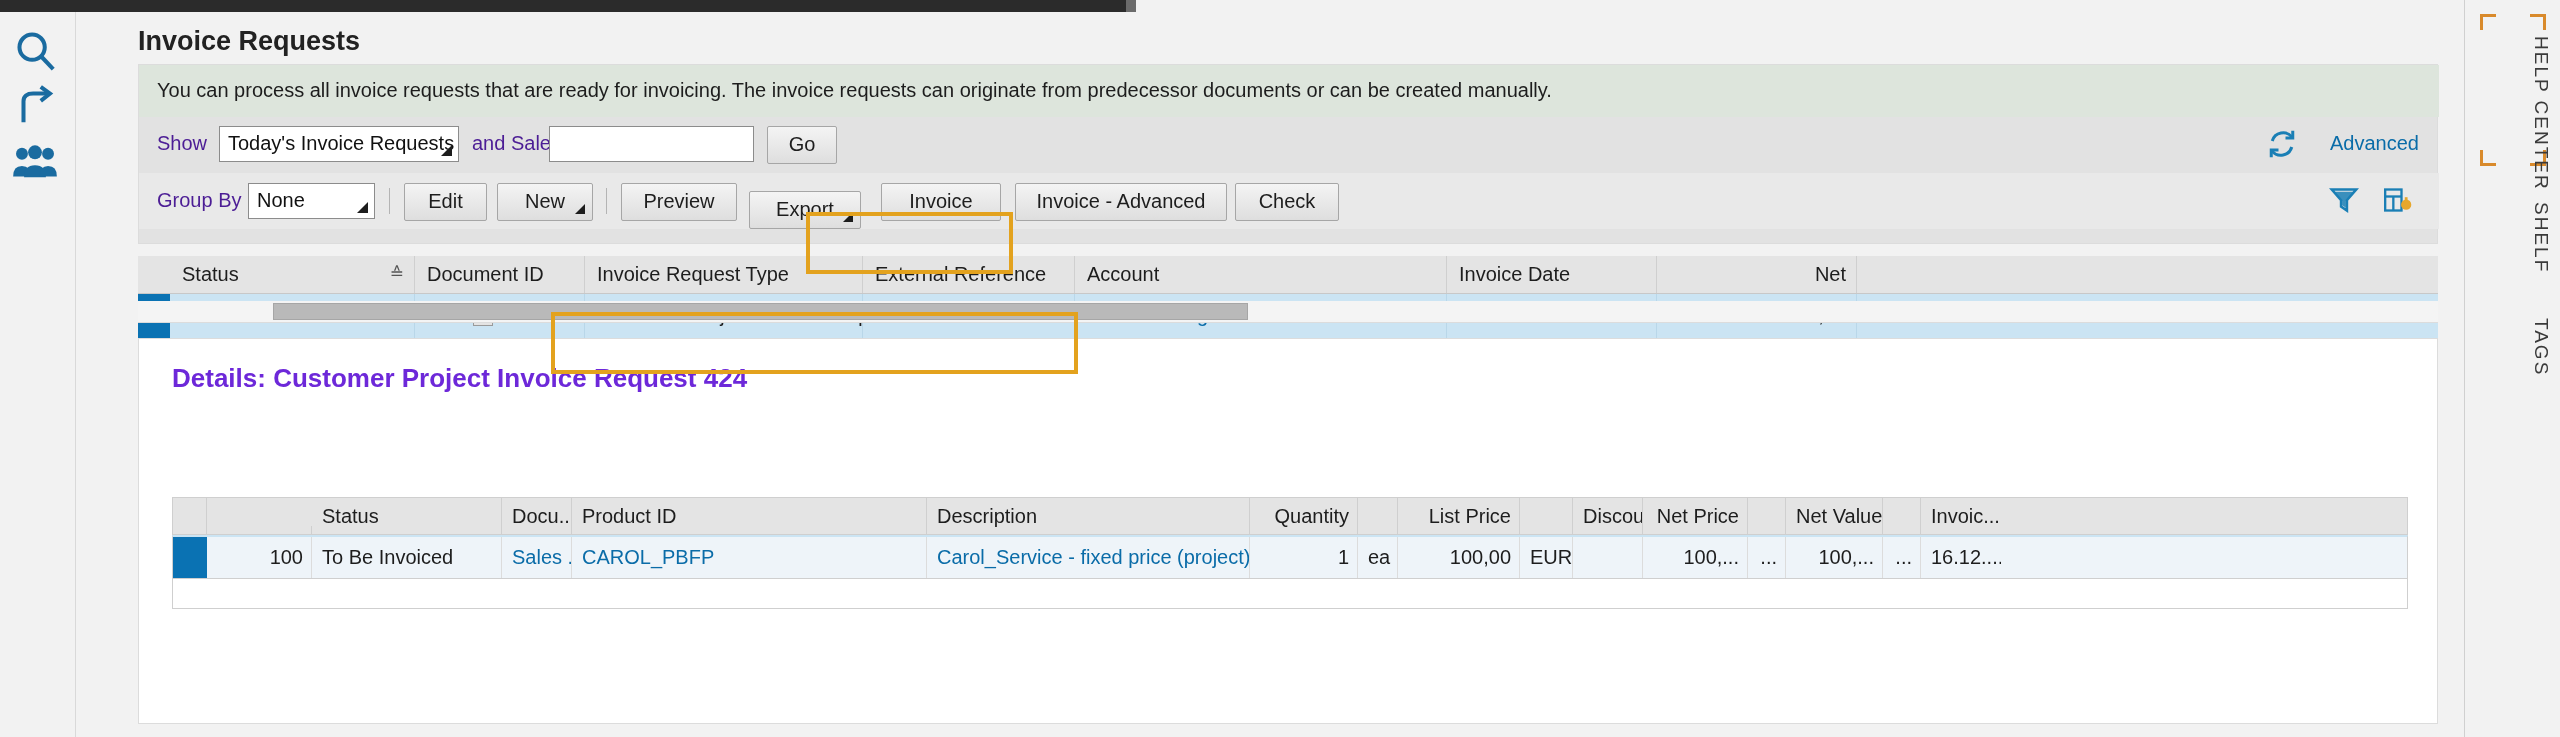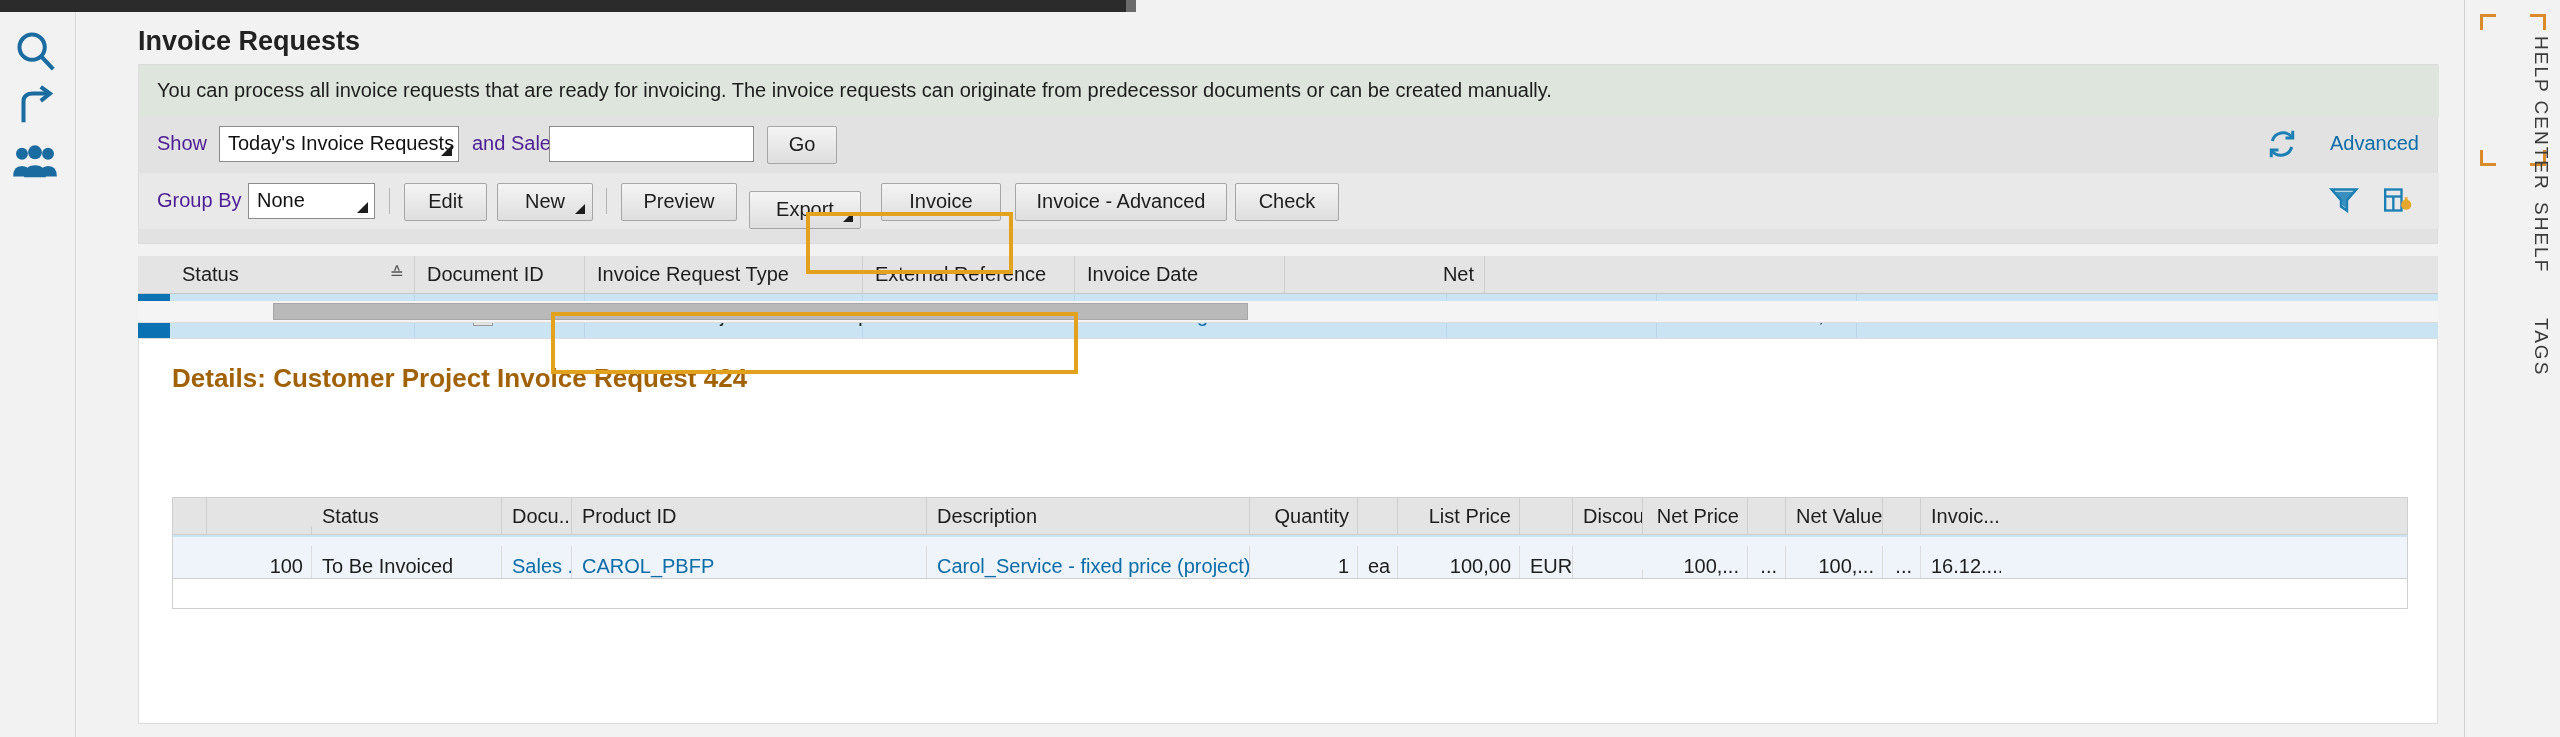--- a/index.html
+++ b/index.html
@@ -133,34 +133,34 @@
     position:absolute; left:50%; top:6px; transform:translateX(-50%);
     color:#ffffff; font-size:12px; letter-spacing:2px; line-height:6px;
   }
 
   
   .details-card {
     position:absolute; left:62px; top:326px; width:2300px; height:386px;
     background:#ffffff; border:1px solid #dcdcdc;
   }
   .details-title {
-    position:absolute; left:33px; top:24px; font-size:26px; font-weight:bold; color:#a16207;
+    position:absolute; left:33px; top:24px; font-size:26px; font-weight:bold; color:#6d28d9;
     white-space:nowrap;
   }
   .dgrid { position:absolute; left:33px; top:158px; width:2236px; }
   .dgrid-head { display:flex; height:38px; background:#e4e4e4; border:1px solid #cfcfcf; }
   .dgrid-head .dh {
     font-size:20px; color:#1d1d1d; padding:7px 8px 0 10px; white-space:nowrap;
     border-right:1px solid #cfcfcf; overflow:hidden;
   }
   .dgrid-head .dh.num { text-align:right; }
   .dgrid-row {
     display:flex; height:44px; background:#eef4f9;
     border-left:1px solid #cfcfcf; border-right:1px solid #cfcfcf;
-    border-bottom:1px solid #cfcfcf; border-top:2px solid #cbe4f3;align-items:flex-end;
+    border-bottom:1px solid #cfcfcf; border-top:2px solid #cbe4f3;
   }
   .dgrid-row .dc {
     font-size:20px; color:#1d1d1d; padding:9px 8px 0 10px; white-space:nowrap;
     border-right:1px solid #dcdcdc; overflow:hidden;
   }
   .dgrid-row .dc.num { text-align:right; }
   .dgrid-row .rowmarker2 { width:34px; background:#0a72b3; }
   .dgrid-foot {
     display:block; height:30px; background:#ffffff;
     border-left:1px solid #cfcfcf; border-right:1px solid #cfcfcf; border-bottom:1px solid #cfcfcf;
@@ -293,20 +293,21 @@
     <div class="grid">
       <div class="grid-head">
         <div class="rowmarker" style="background:#e4e4e4;"></div>
         <div class="gh" style="width:245px;">
           <span>Status</span>
           <span class="sortico">≙</span>
         </div>
         <div class="gh" style="width:170px;">Document ID</div>
         <div class="gh" style="width:278px;">Invoice Request Type</div>
         <div class="gh" style="width:212px;">External Reference</div>
+        <div class="gh" style="width:372px;">Account</div>
         <div class="gh" style="width:210px;">Invoice Date</div>
         <div class="gh num" style="width:200px;">Net</div>
       </div>
       <div class="grid-row">
         <div class="rowmarker"></div>
         <div class="gc" style="width:245px;">To Be Invoiced</div>
         <div class="gc cellstack" style="width:170px;">
           <span class="blue">424</span>
           <span class="valhelp"></span>
         </div>

